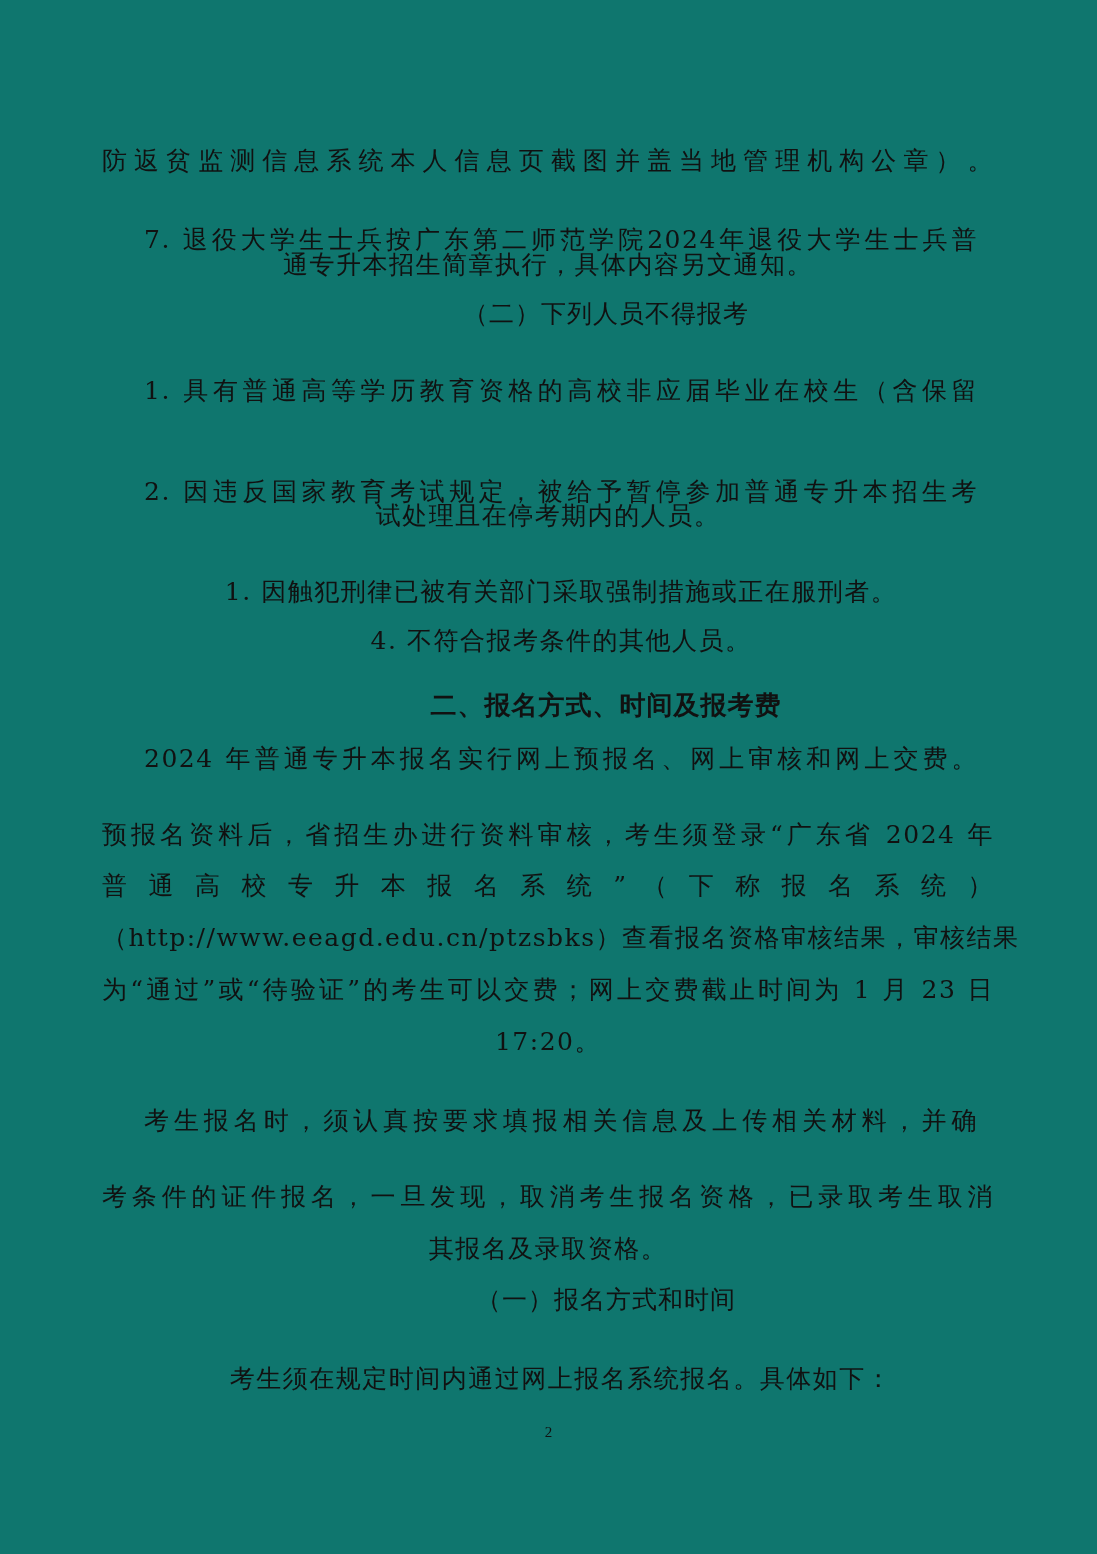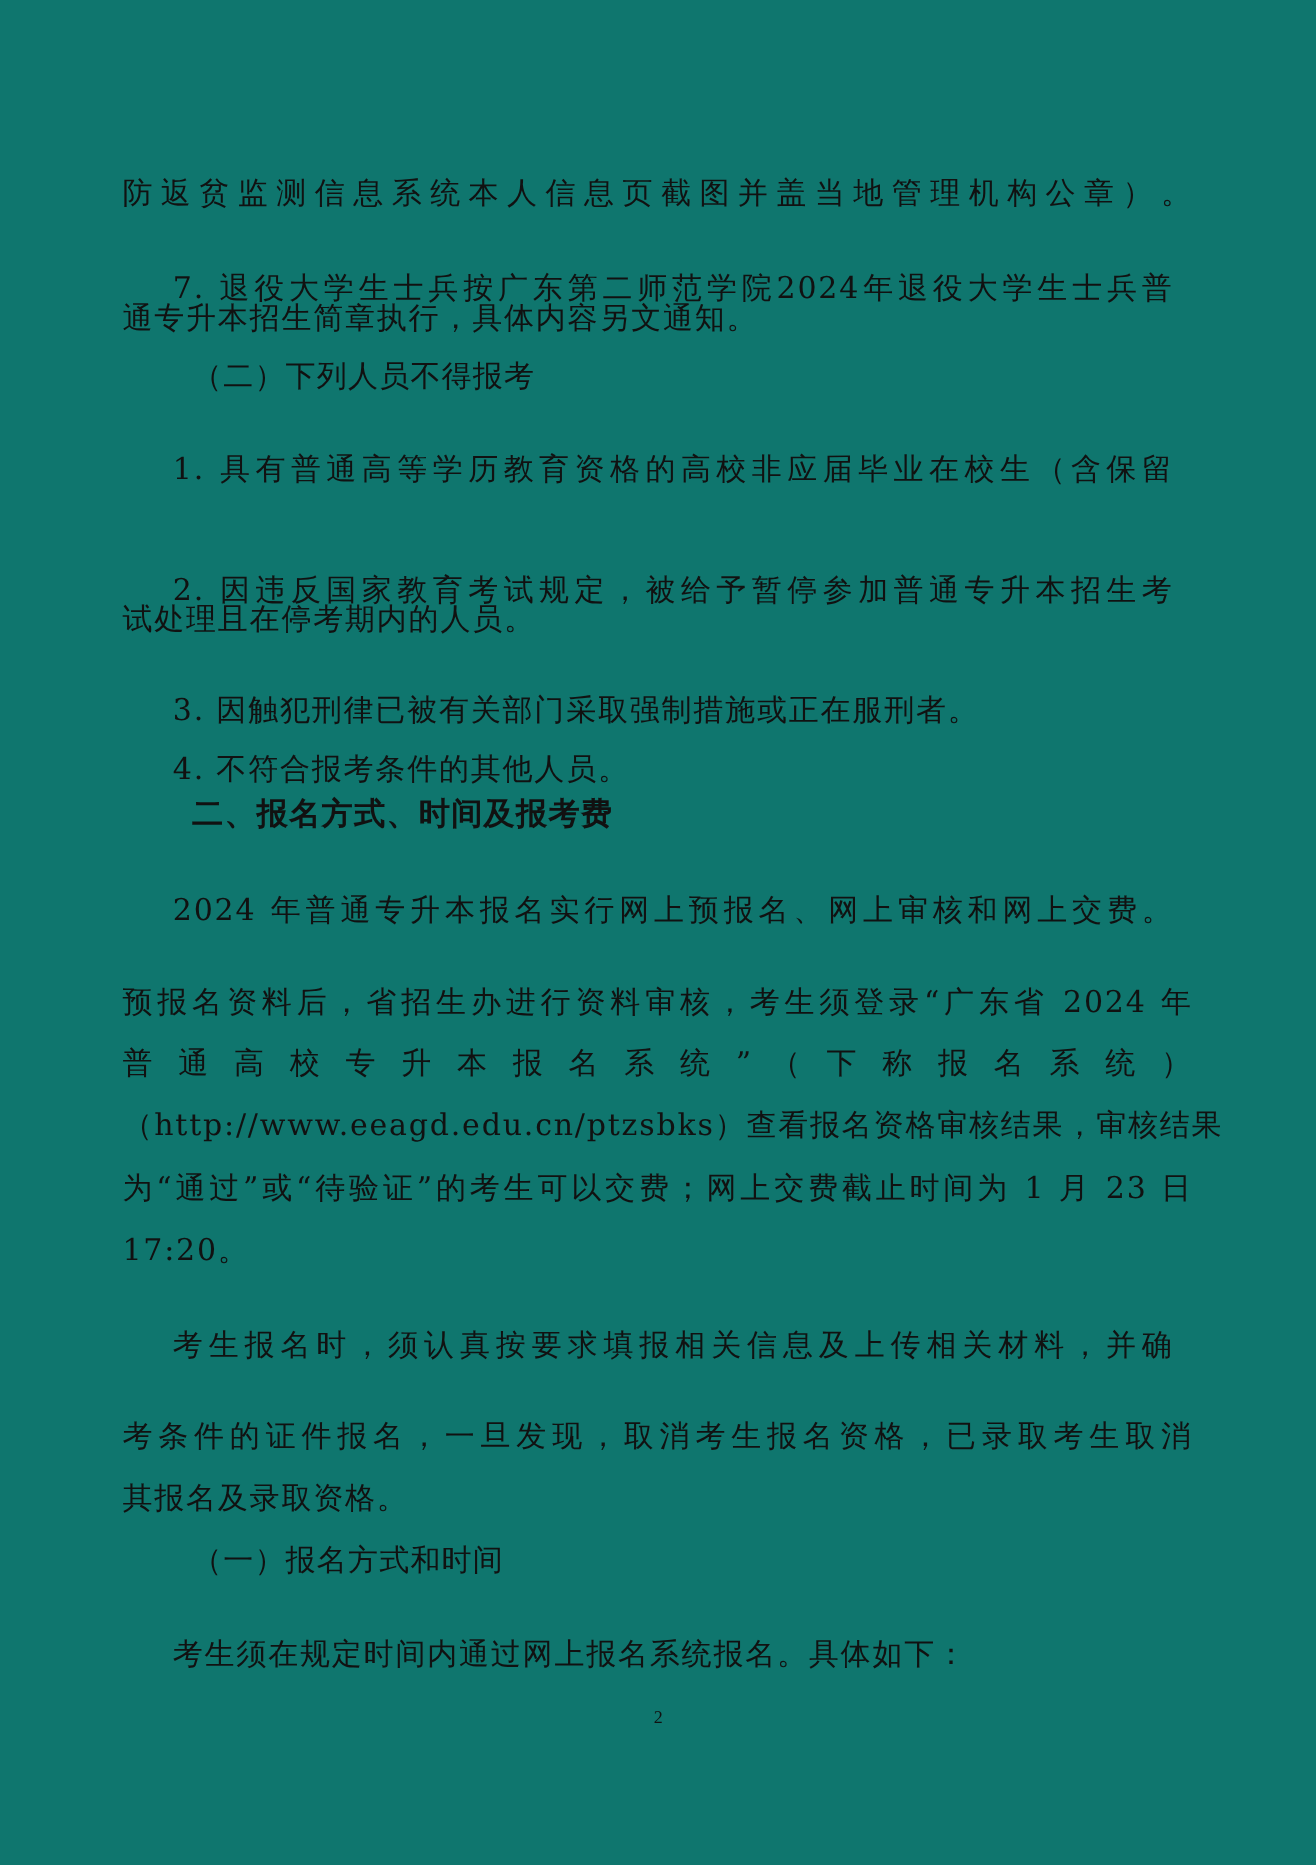--- a/index.html
+++ b/index.html
@@ -1,39 +1,39 @@
 <!DOCTYPE html>
 <html><head>
 <meta charset="utf-8">
 <style>
   html, body { margin: 0; padding: 0; background: #ffffff; }
   body { width: 1097px; height: 1554px; position: relative; overflow: hidden;
          font-family: "DejaVu Serif", "Liberation Serif", serif; color: #111111; }
   .page { position: absolute; left: 0; top: 0; width: 1097px; height: 1554px; background: #0f766e; }
   .line { position: absolute; left: 102px; width: 892px; font-size: 25px; line-height: 34px;
-          white-space: nowrap; letter-spacing: 1.5px; }
+          white-space: nowrap; letter-spacing: 1.5px; text-align: center; }
   .line.just { text-align: justify; text-align-last: justify; }
   .indent { left: 144px; width: 834px; margin-top: 27px; }
   .sub-heading { left: 160px; font-size: 25px; letter-spacing: 1px; }
-  .heading { left: 160px; font-family: "DejaVu Sans", "Liberation Sans", sans-serif; font-weight: bold; font-size: 26px; letter-spacing: 1px; }
+  .heading { left: 160px; font-family: "DejaVu Sans", "Liberation Sans", sans-serif; font-weight: bold; font-size: 26px; letter-spacing: 1px; margin-top: 26px; }
   .page-number { position: absolute; left: 0; width: 1097px; text-align: center; top: 1424px;
                  font-size: 15px; font-family: "Liberation Serif", serif; }
 </style>
 </head>
 <body>
 
 <div class="page">
   <div class="line just" style="top:144px">防返贫监测信息系统本人信息页截图并盖当地管理机构公章）。</div>
   <div class="line indent just" style="top:196px">7. 退役大学生士兵按广东第二师范学院2024年退役大学生士兵普</div>
   <div class="line" style="top:248px">通专升本招生简章执行，具体内容另文通知。</div>
   <div class="line sub-heading" style="top:297px">（二）下列人员不得报考</div>
   <div class="line indent just" style="top:347px">1. 具有普通高等学历教育资格的高校非应届毕业在校生（含保留</div>
   <div class="line indent just" style="top:448px">2. 因违反国家教育考试规定，被给予暂停参加普通专升本招生考</div>
   <div class="line" style="top:499px">试处理且在停考期内的人员。</div>
-  <div class="line indent" style="top:548px">3. 因触犯刑律已被有关部门采取强制措施或正在服刑者。</div>
+  <div class="line indent" style="top:548px">1. 因触犯刑律已被有关部门采取强制措施或正在服刑者。</div>
   <div class="line indent" style="top:597px">4. 不符合报考条件的其他人员。</div>
   <div class="line heading" style="top:662px">二、报名方式、时间及报考费</div>
   <div class="line indent just" style="top:715px">2024 年普通专升本报名实行网上预报名、网上审核和网上交费。</div>
   <div class="line just" style="top:818px">预报名资料后，省招生办进行资料审核，考生须登录“广东省 2024 年</div>
   <div class="line just" style="top:869px">普 通 高 校 专 升 本 报 名 系 统 ” （ 下 称 报 名 系 统 ）</div>
   <div class="line just" style="top:921px">（http://www.eeagd.edu.cn/ptzsbks）查看报名资格审核结果，审核结果</div>
   <div class="line just" style="top:973px">为“通过”或“待验证”的考生可以交费；网上交费截止时间为 1 月 23 日</div>
   <div class="line" style="top:1025px">17:20。</div>
   <div class="line indent just" style="top:1077px">考生报名时，须认真按要求填报相关信息及上传相关材料，并确</div>
   <div class="line just" style="top:1180px">考条件的证件报名，一旦发现，取消考生报名资格，已录取考生取消</div>

